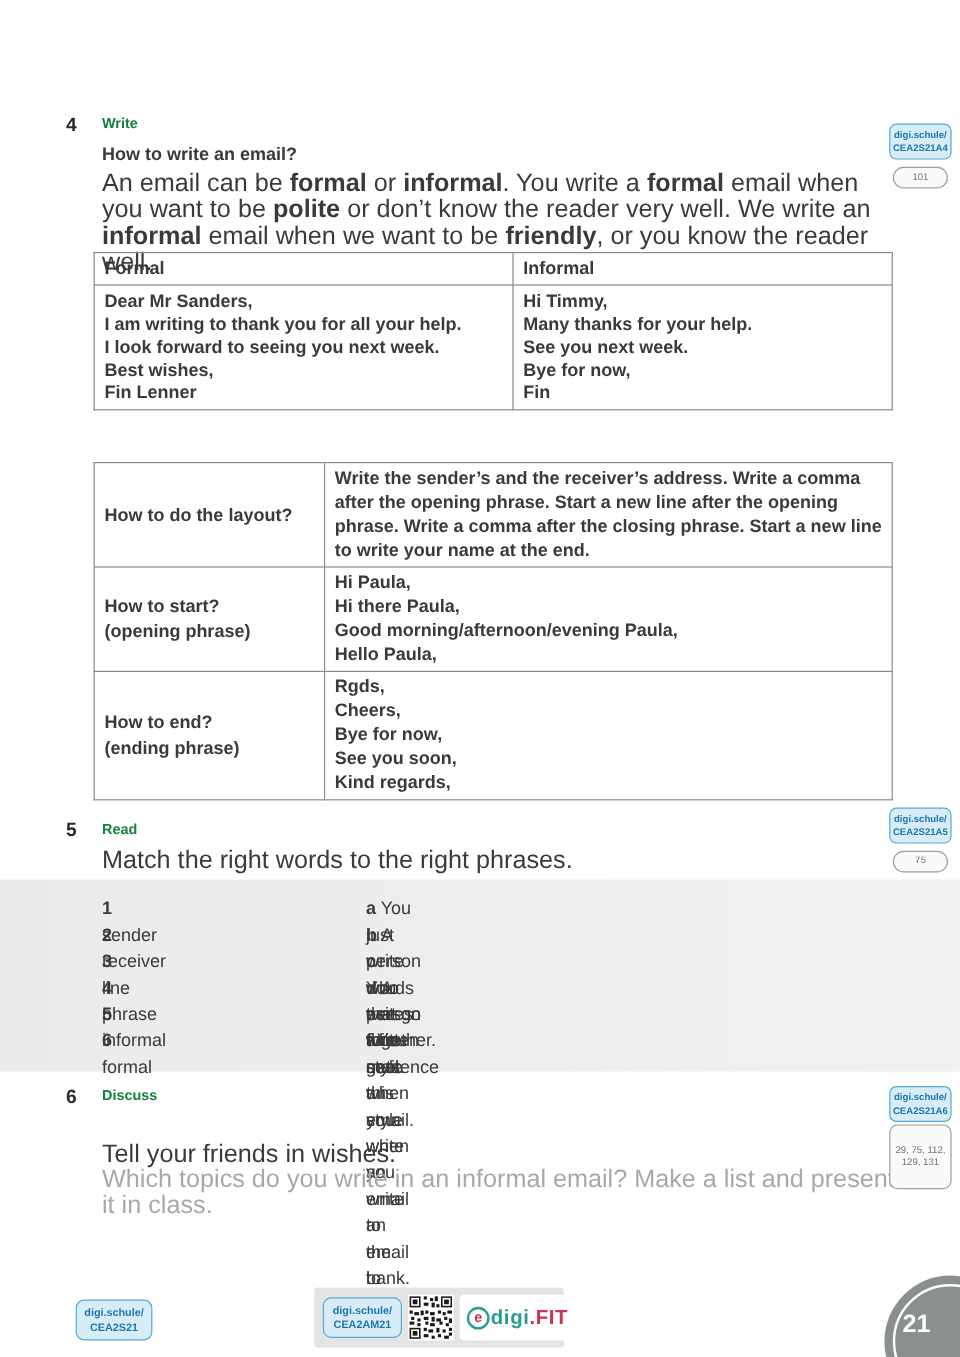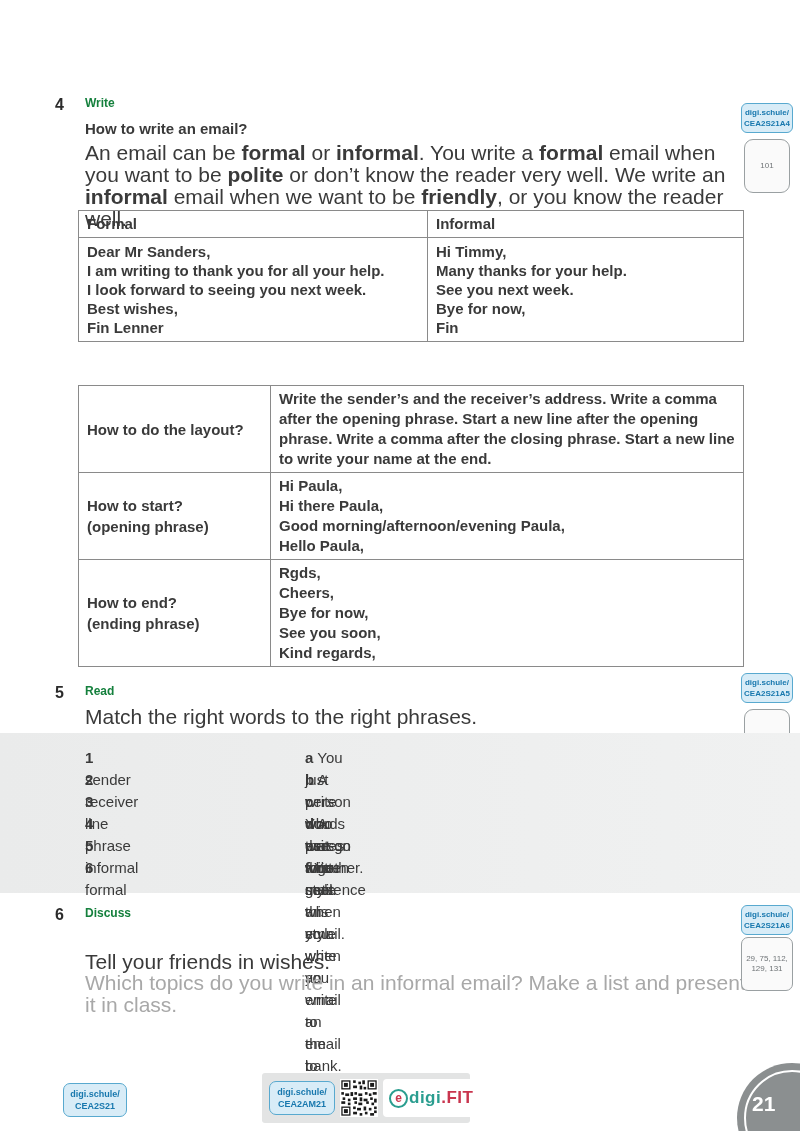--- a/index.html
+++ b/index.html
@@ -27,21 +27,21 @@
   #table1 td { vertical-align:top; line-height:19px; padding-top:4px; padding-bottom:4px; }
   #table2 { position:absolute; left:78px; top:385px; }
   #table2 td.lbl { font-weight:bold; line-height:21px; }
   #bridge { position:absolute; left:85px; top:355px; width:668px; }
 
   
   .badge { position:absolute; left:741px; width:52px; border:1px solid #58a9cf; border-radius:6px;
     background:#d8ecf7; color:#1878ae; font-size:8px; font-weight:bold; text-align:center;
     line-height:11px; padding:3px 1px; }
   .pill { position:absolute; left:744px; width:46px; border:1px solid #9aa0a2; border-radius:9px;
-    background:#fafafa; color:#6f7477; font-size:8px; text-align:center; line-height:10px; padding:21px 0; }
+    background:#fafafa; color:#6f7477; font-size:8px; text-align:center; line-height:10px; padding:3px 0; }
   .pill2 { position:absolute; left:741px; width:52px; border:1px solid #9aa0a2; border-radius:7px;
     background:#fafafa; color:#6f7477; font-size:8px; text-align:center; line-height:10px; padding:16px 0; }
 
   
   #band { position:absolute; left:0; top:733px; width:800px; height:160px;
     background:linear-gradient(90deg,#eaebeb 0%,#f0f1f1 100%); }
   .match-row { position:absolute; height:22px; font-size:15px; line-height:22px; }
   .match-term { position:absolute; left:85px; }
   .match-phrase { position:absolute; left:305px; }
 

